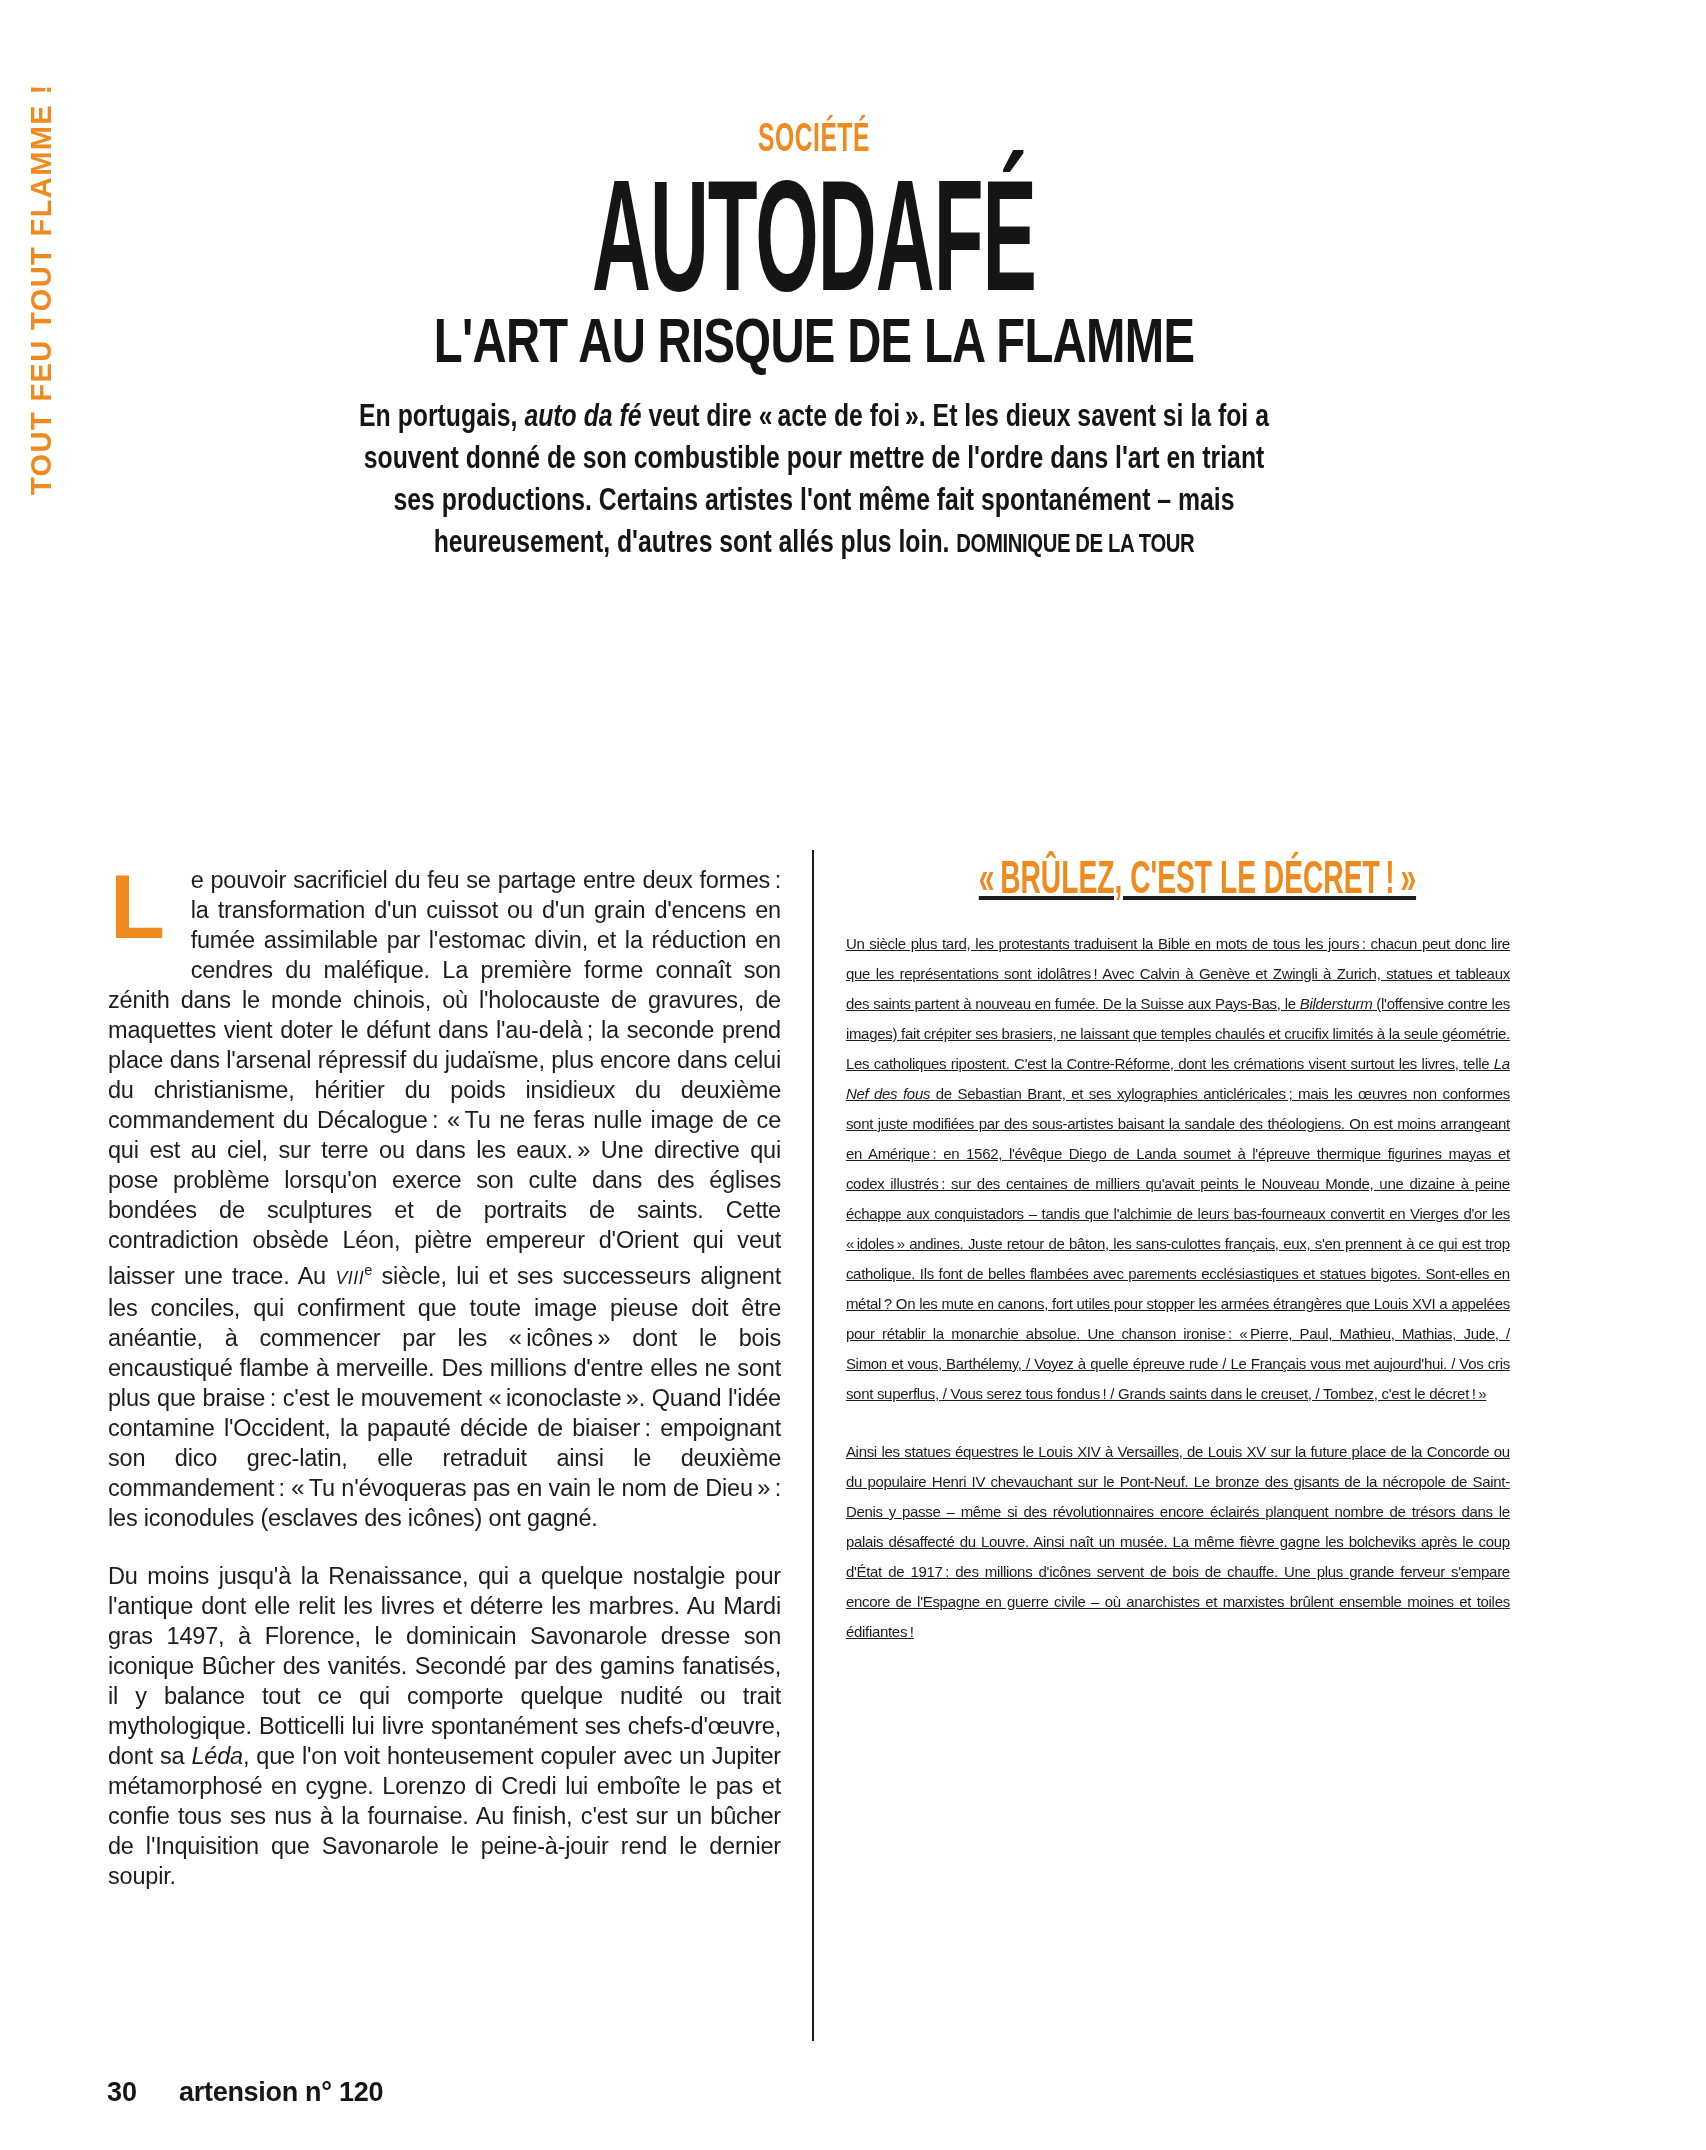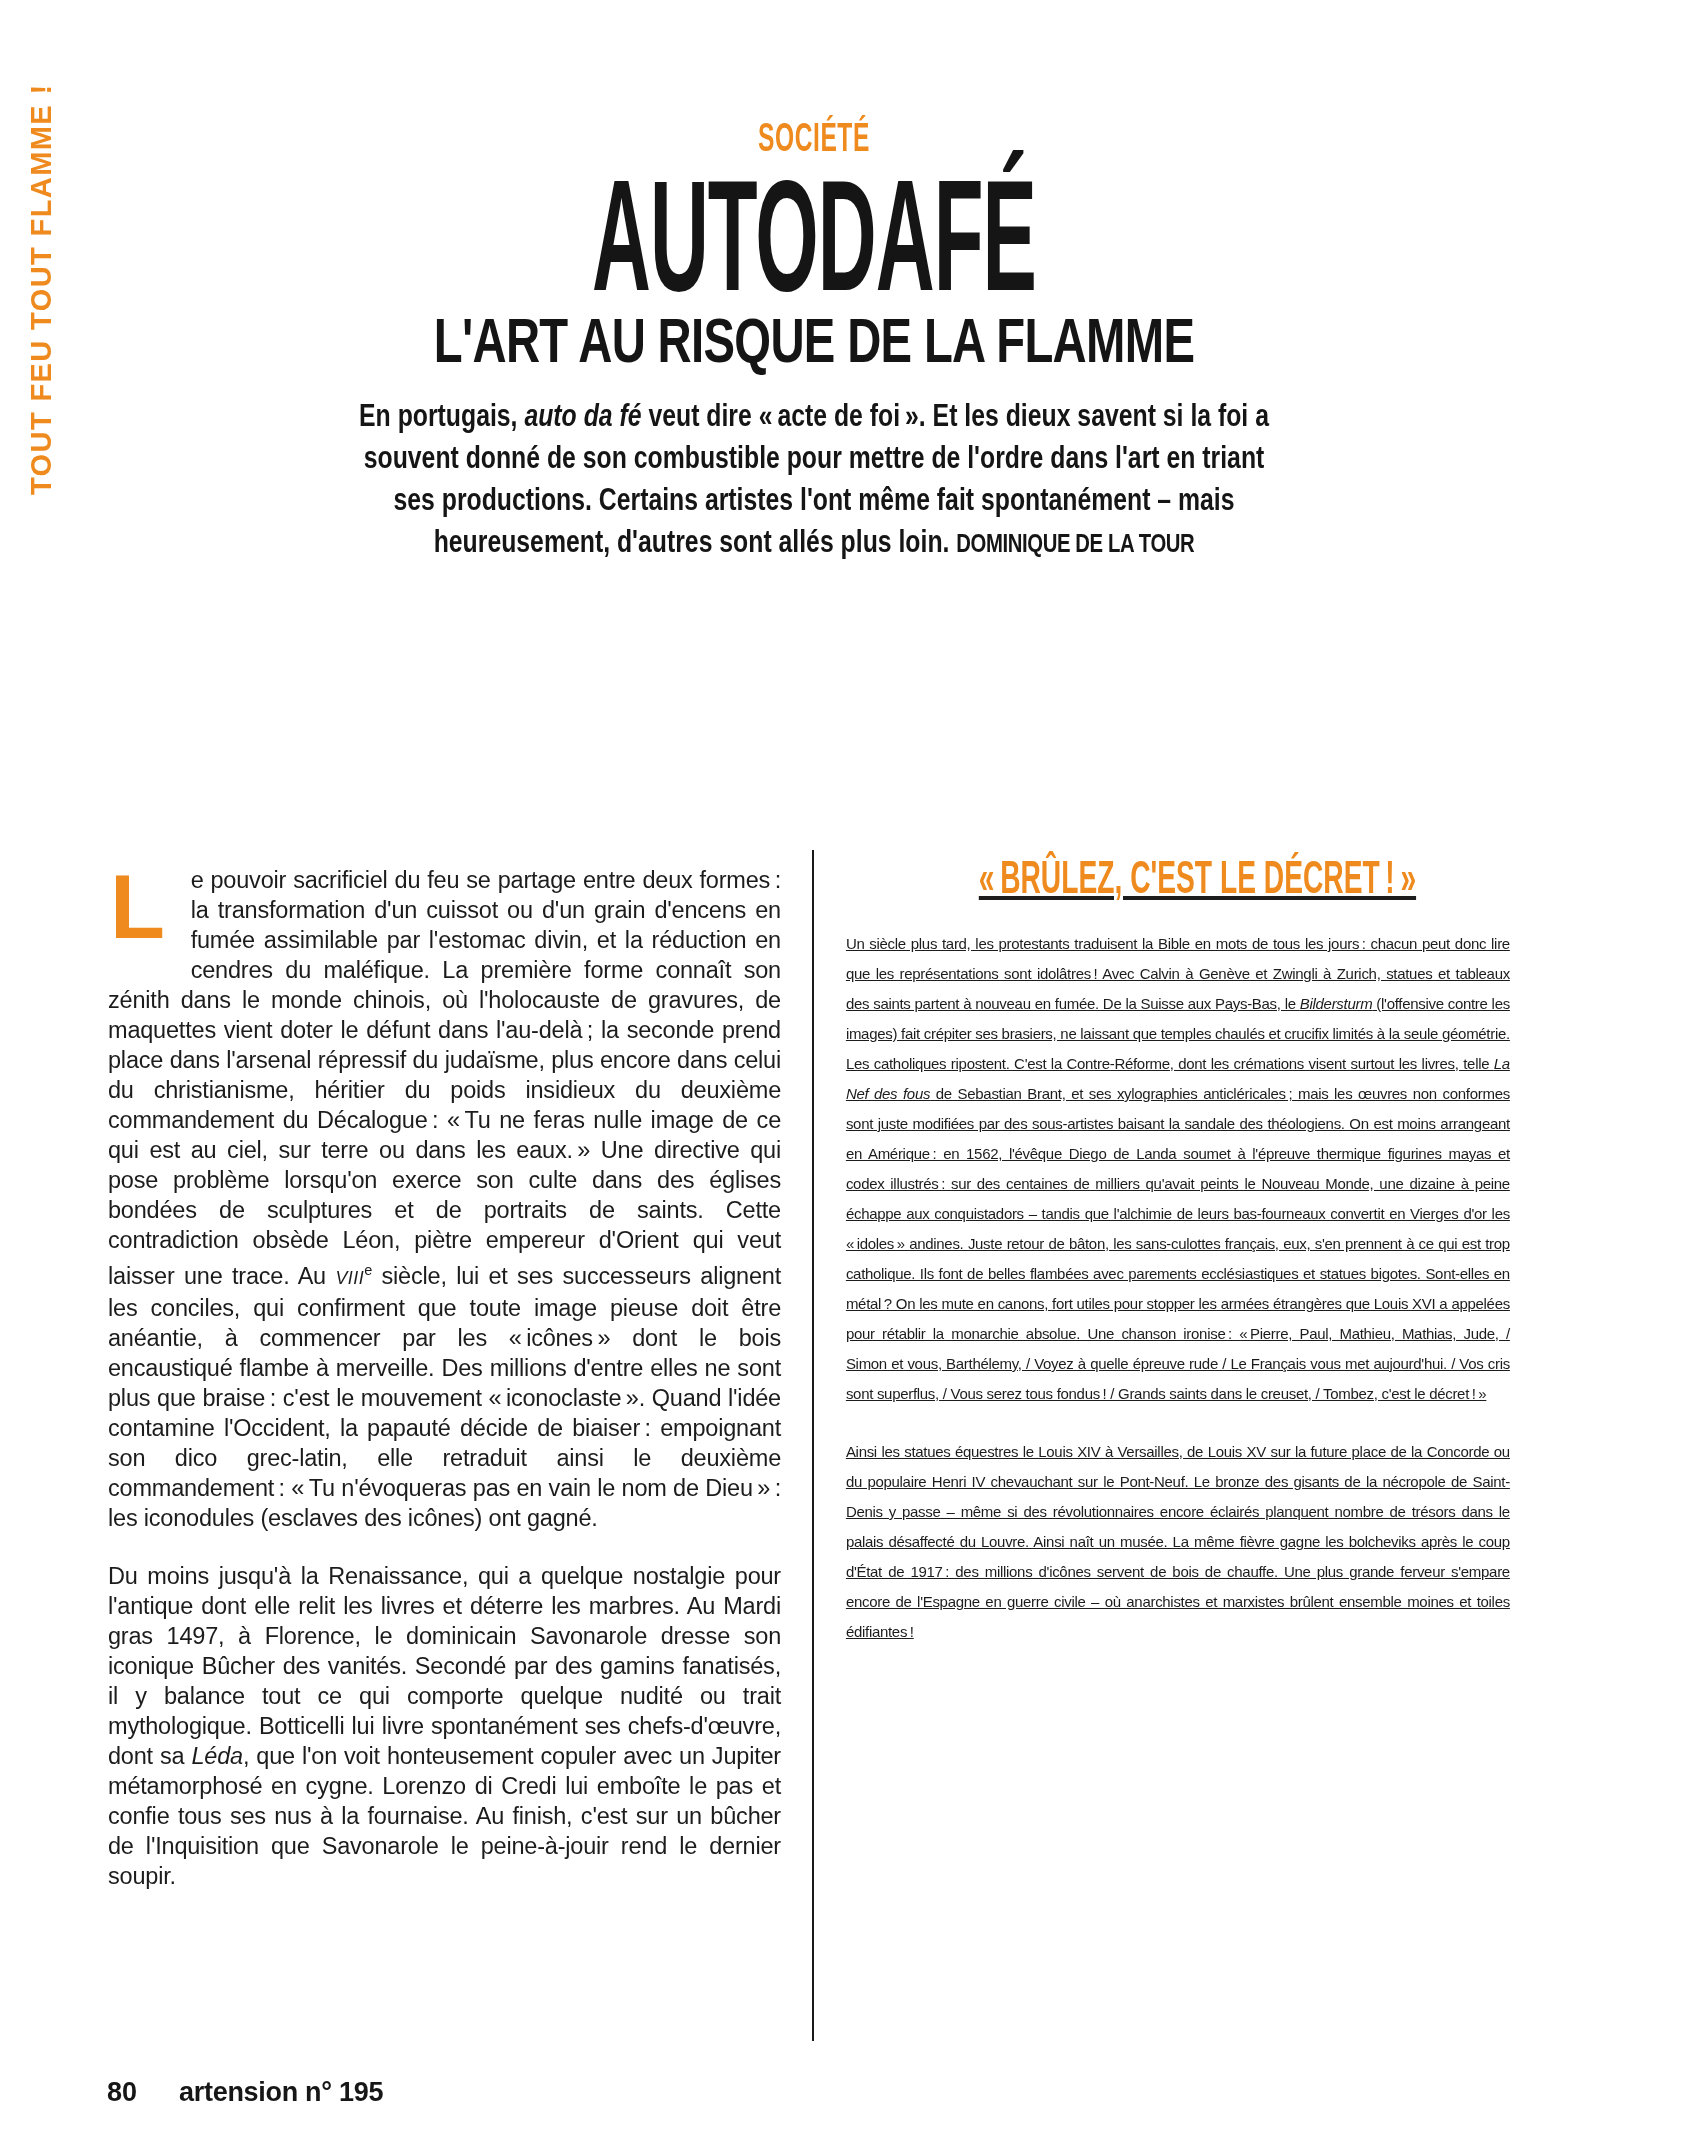--- a/index.html
+++ b/index.html
@@ -88,16 +88,16 @@
   <div class="col-right">
     <span class="col-heading">« BRÛLEZ, C'EST LE DÉCRET ! »</span>
     <div>
         <p class="body-p"><span>Un siècle plus tard, les protestants traduisent la Bible en mots de tous les jours : chacun peut donc lire que les représentations sont idolâtres ! Avec Calvin à Genève et Zwingli à Zurich, statues et tableaux des saints partent à nouveau en fumée. De la Suisse aux Pays-Bas, le </span><span class="it">Bildersturm</span><span> (l'offensive contre les images) fait crépiter ses brasiers, ne laissant que temples chaulés et crucifix limités à la seule géométrie. Les catholiques ripostent. C'est la Contre-Réforme, dont les crémations visent surtout les livres, telle </span><span class="it">La Nef des fous</span><span> de Sebastian Brant, et ses xylographies anticléricales ; mais les œuvres non conformes sont juste modifiées par des sous-artistes baisant la sandale des théologiens. On est moins arrangeant en Amérique : en 1562, l'évêque Diego de Landa soumet à l'épreuve thermique figurines mayas et codex illustrés : sur des centaines de milliers qu'avait peints le Nouveau Monde, une dizaine à peine échappe aux conquistadors – tandis que l'alchimie de leurs bas-fourneaux convertit en Vierges d'or les « idoles » andines. Juste retour de bâton, les sans-culottes français, eux, s'en prennent à ce qui est trop catholique. Ils font de belles flambées avec parements ecclésiastiques et statues bigotes. Sont-elles en métal ? On les mute en canons, fort utiles pour stopper les armées étrangères que Louis XVI a appelées pour rétablir la monarchie absolue. Une chanson ironise : « Pierre, Paul, Mathieu, Mathias, Jude, / Simon et vous, Barthélemy, / Voyez à quelle épreuve rude / Le Français vous met aujourd'hui. / Vos cris sont superflus, / Vous serez tous fondus ! / Grands saints dans le creuset, / Tombez, c'est le décret ! »</span></p>
         <p class="body-p"><span>Ainsi les statues équestres le Louis XIV à Versailles, de Louis XV sur la future place de la Concorde ou du populaire Henri IV chevauchant sur le Pont-Neuf. Le bronze des gisants de la nécropole de Saint-Denis y passe – même si des révolutionnaires encore éclairés planquent nombre de trésors dans le palais désaffecté du Louvre. Ainsi naît un musée. La même fièvre gagne les bolcheviks après le coup d'État de 1917 : des millions d'icônes servent de bois de chauffe. Une plus grande ferveur s'empare encore de l'Espagne en guerre civile – où anarchistes et marxistes brûlent ensemble moines et toiles édifiantes !</span></p>
       </div>
   </div>
 </div>
 
 <div class="footer">
-  <span>80</span>
-  <span class="issue">artension n° 195</span>
+  <span>30</span>
+  <span class="issue">artension n° 120</span>
 </div>
 
 
 </body></html>

